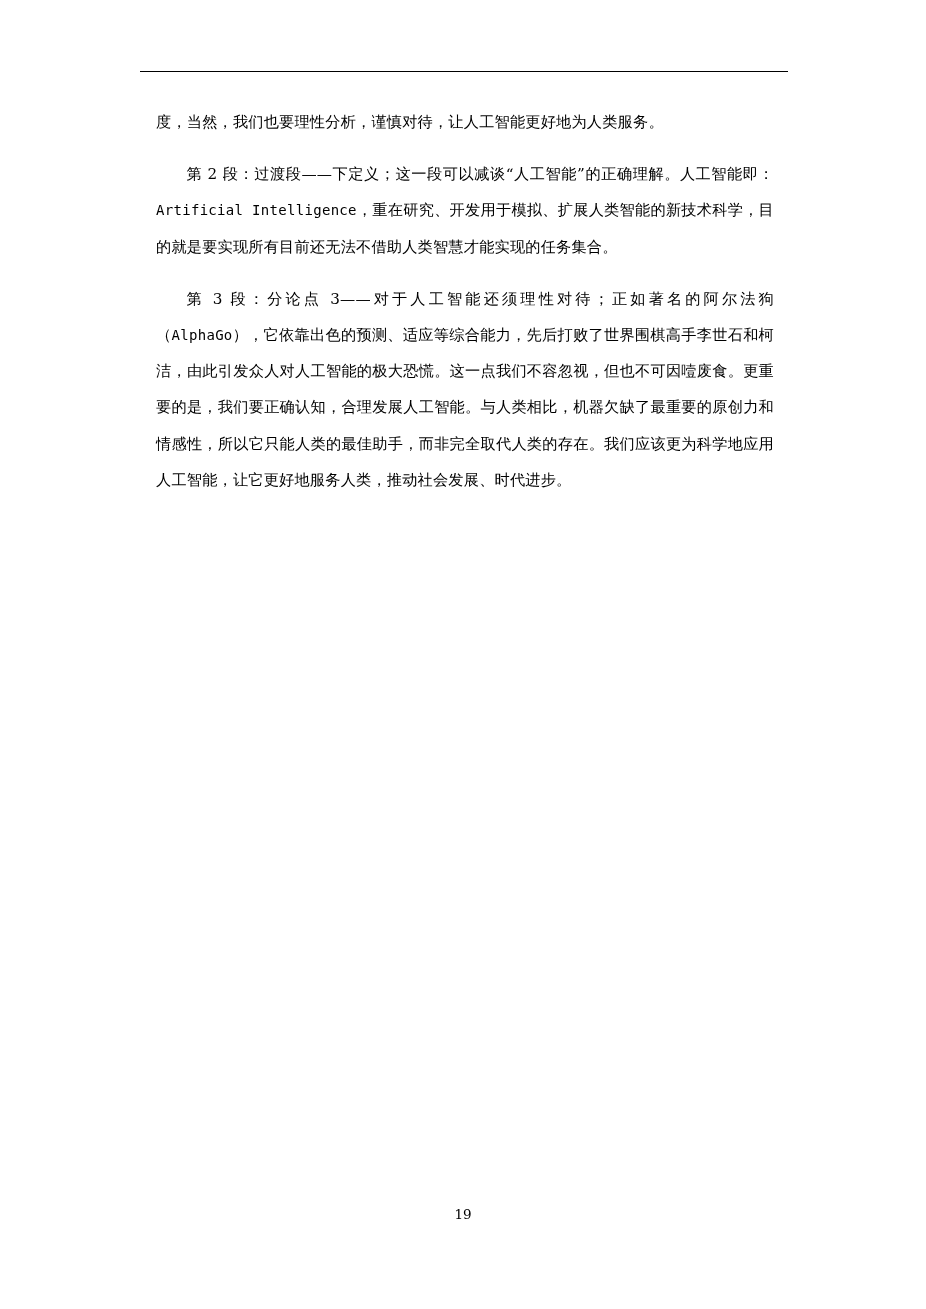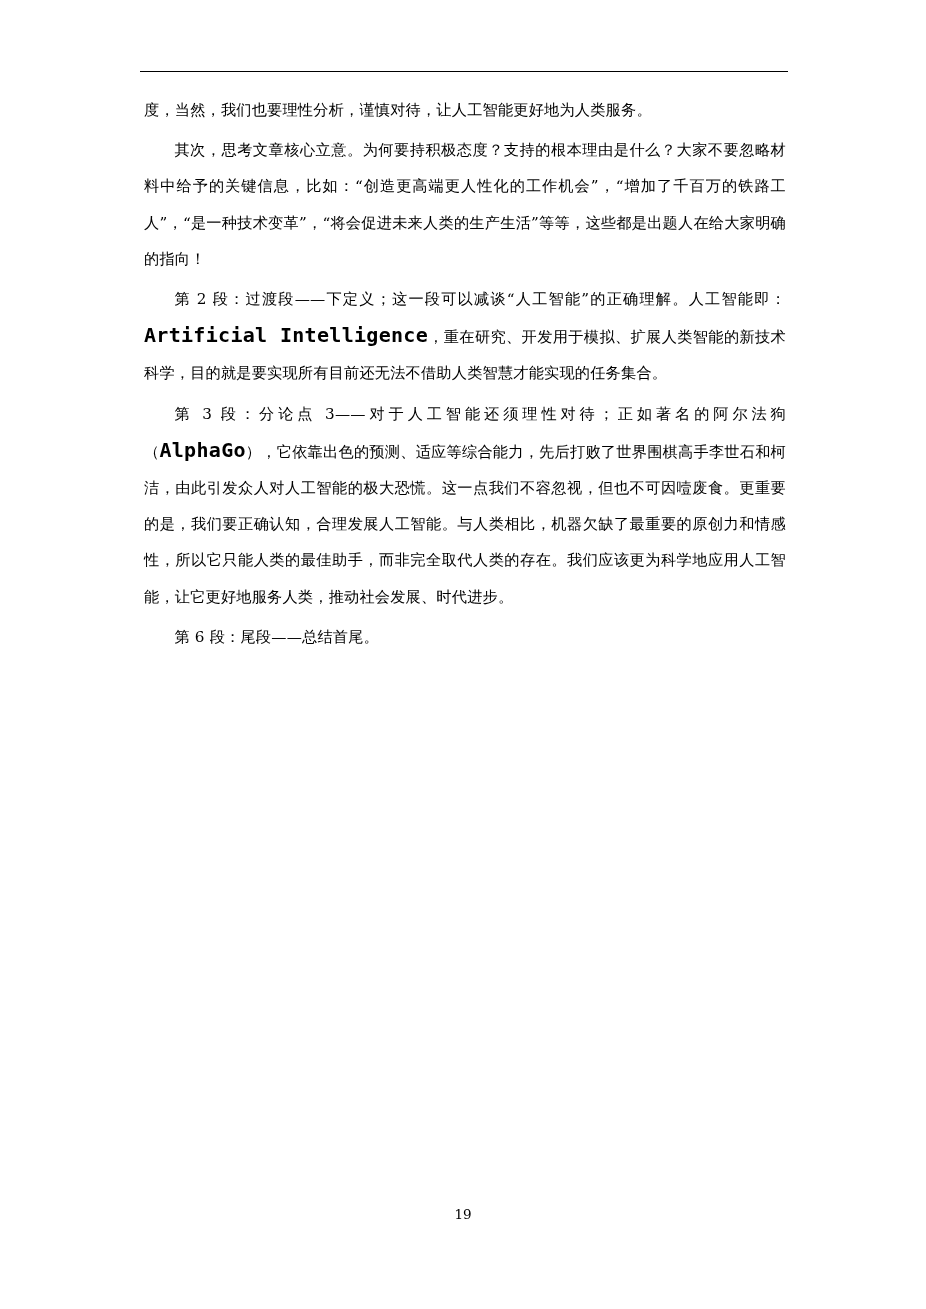--- a/index.html
+++ b/index.html
@@ -30,35 +30,34 @@
     height: 0;
     border-top: 1px solid #000000;
   }
   .content {
     position: absolute;
     left: 140px;
     top: 88px;
     width: 650px;
   }
   p {
-    margin: 4px;
+    margin: 16px;
     font-size: 15.2px;
     line-height: 36.2px;
     text-align: justify;
     text-justify: inter-ideograph;
     letter-spacing: 0.2px;
   }
   p.indent {
     text-indent: 2em;
   }
   .mono {
     font-family: "DejaVu Sans Mono", "Liberation Mono", monospace;
-    font-size: 20px;
+    font-size: 14px;
     letter-spacing: 0.3px;
-    font-weight: bold;
   }
   .footer {
     position: absolute;
     left: 0;
     top: 1206px;
     width: 926px;
     text-align: center;
     font-size: 13.5px;
     font-family: "DejaVu Serif", "Liberation Serif", serif;
   }
@@ -67,30 +66,28 @@
 <body>
 
 <div class="page">
 
   <div class="header-rule"></div>
 
   <div class="content">
 
     <p>度，当然，我们也要理性分析，谨慎对待，让人工智能更好地为人类服务。</p>
 
-    <p class="indent">其次，思考文章核心立意。为何要持积极态度？支持的根本理由是什么？大家不要忽略材料中给予的关键信息，比如：“创造更高端更人性化的工作机会”，“增加了千百万的铁路工人”，“是一种技术变革”，“将会促进未来人类的生产生活”等等，这些都是出题人在给大家明确的指向！</p>
 
 
 
 
     <p class="indent"><span>第 2 段：过渡段——下定义；这一段可以减谈“人工智能”的正确理解。人工智能即：</span><span class="mono">Artificial Intelligence</span><span>，重在研究、开发用于模拟、扩展人类智能的新技术科学，目的就是要实现所有目前还无法不借助人类智慧才能实现的任务集合。</span></p>
 
 
 
     <p class="indent"><span>第 3 段：分论点 3——对于人工智能还须理性对待；正如著名的阿尔法狗（</span><span class="mono">AlphaGo</span><span>），它依靠出色的预测、适应等综合能力，先后打败了世界围棋高手李世石和柯洁，由此引发众人对人工智能的极大恐慌。这一点我们不容忽视，但也不可因噎废食。更重要的是，我们要正确认知，合理发展人工智能。与人类相比，机器欠缺了最重要的原创力和情感性，所以它只能人类的最佳助手，而非完全取代人类的存在。我们应该更为科学地应用人工智能，让它更好地服务人类，推动社会发展、时代进步。</span></p>
 
-    <p class="indent">第 6 段：尾段——总结首尾。</p>
 
   </div>
 
   <div class="footer">19</div>
 
 </div>
 
 </body></html>

